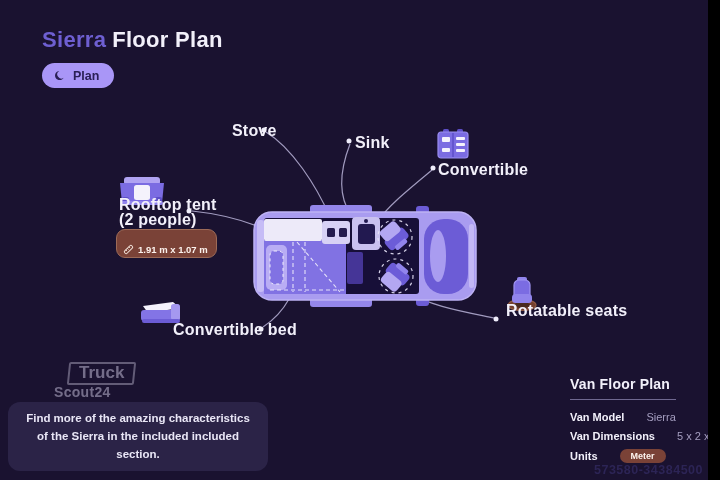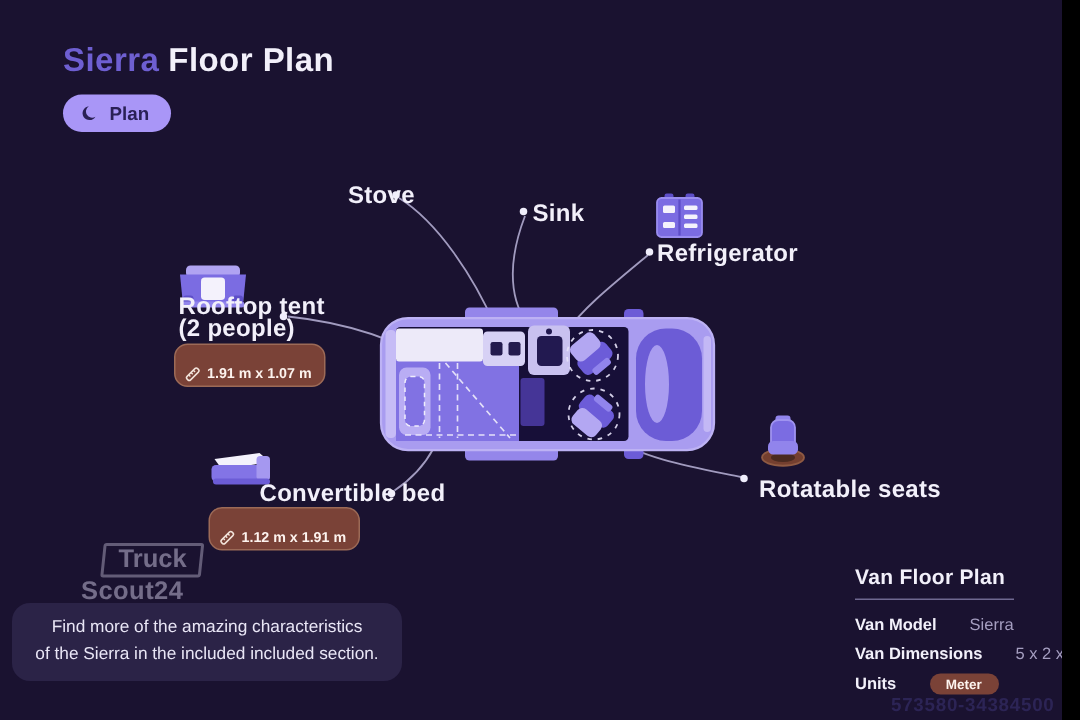--- a/index.html
+++ b/index.html
@@ -41,26 +41,26 @@
     border-radius:9px;padding:14px 8px 2px 6px;
     font-size:9.5px;font-weight:bold;color:#fdf3ee;white-space:nowrap;z-index:3;
   }
   
   .watermark{left:54px;top:362px;color:rgba(205,200,225,.5);font-weight:bold;line-height:1.05;z-index:2;}
   .watermark .wm-box{
     display:inline-block;border:2px solid rgba(200,195,220,.42);
     padding:0 9px 1px 9px;margin-left:14px;font-size:17px;transform:skewX(-6deg);border-radius:2px;
   }
   .watermark .wm-box>span{display:inline-block;transform:skewX(6deg);}
-  .watermark .wm-scout{font-size:17px;letter-spacing:.3px;}
+  .watermark .wm-scout{font-size:14px;letter-spacing:.3px;}
   
   .note-box{
     left:8px;top:402px;width:260px;background:var(--panel-note);
     border-radius:12px;padding:8px 12px;z-index:2;
-    color:#e9e6f6;font-size:11.5px;line-height:1.55;text-align:center;
+    color:#e9e6f6;font-size:11.5px;line-height:1.55;text-align:center;font-weight:bold;
   }
   
   .info-panel{left:570px;top:376px;width:140px;z-index:2;}
   .info-panel h2{font-size:14px;font-weight:bold;color:var(--text-light);letter-spacing:.2px;}
   .info-panel .rule{width:106px;height:1px;background:#6f6890;margin:7px 0 11px 0;}
   .info-row{display:flex;align-items:center;gap:22px;margin-bottom:7px;}
   .info-row .lbl{font-size:11px;font-weight:bold;color:var(--text-light);white-space:nowrap;}
   .info-row .val{font-size:11px;color:var(--text-muted);white-space:nowrap;}
   .meter-badge{
     background:var(--dim-badge);border-radius:9px;padding:2px 11px;
@@ -181,21 +181,21 @@
     <rect x="6" y="1" width="6" height="5" rx="1.5" fill="#5d4ec8"></rect>
     <rect x="20" y="1" width="6" height="5" rx="1.5" fill="#5d4ec8"></rect>
     <rect x="1" y="4" width="30" height="26" rx="3" fill="#7b6ce2" stroke="#9a8df0" stroke-width="1.2"></rect>
     <line x1="16" y1="5" x2="16" y2="29" stroke="#5d4ec8" stroke-width="1.5"></line>
     <rect x="5" y="9" width="8" height="5" rx="1" fill="#f4f2fc"></rect>
     <rect x="5" y="20" width="8" height="4" rx="1" fill="#f4f2fc"></rect>
     <rect x="19" y="9" width="9" height="3" rx="1" fill="#f4f2fc"></rect>
     <rect x="19" y="15" width="9" height="3" rx="1" fill="#f4f2fc"></rect>
     <rect x="19" y="21" width="9" height="3" rx="1" fill="#f4f2fc"></rect>
   </svg>
-  <div class="abs callout-label" style="left:438px;top:161px;">Refrigerator</div>
+  <div class="abs callout-label" style="left:438px;top:161px;">Convertible</div>
 
   <svg class="abs icon-abs" style="left:118px;top:176px;" width="48" height="30" viewBox="0 0 48 30">
     <rect x="6" y="1" width="36" height="8" rx="3" fill="#b0a3f2"></rect>
     <path d="M2,7 L46,7 L44,27 L4,27 Z" fill="#7b6ce2"></path>
     <rect x="4" y="21" width="7" height="7" rx="2" fill="#5d4ec8"></rect>
     <rect x="37" y="21" width="7" height="7" rx="2" fill="#5d4ec8"></rect>
     <rect x="16" y="9" width="16" height="15" rx="2.5" fill="#f4f2fc"></rect>
     <rect x="3" y="25" width="42" height="4" rx="2" fill="#9184ec"></rect>
   </svg>
   <div class="abs callout-label" style="left:119px;top:196px;">Rooftop tent</div>
@@ -212,40 +212,29 @@
     <span>1.91 m x 1.07 m</span>
   </div>
 
   <svg class="abs icon-abs" style="left:137px;top:300px;" width="46" height="25" viewBox="0 0 46 25">
     <path d="M6,6 L36,2 L43,8 L11,13 Z" fill="#f4f2fc"></path>
     <rect x="4" y="10" width="39" height="11" rx="3" fill="#8374e6"></rect>
     <rect x="34" y="4" width="9" height="16" rx="2.5" fill="#a598f0"></rect>
     <rect x="5" y="19" width="38" height="4" rx="2" fill="#6c5cd6"></rect>
   </svg>
   <div class="abs callout-label" style="left:132px;top:321px;margin-left:41px;">Convertible bed</div>
-  <div class="abs dim-badge" style="left:139px;top:338px;">
-    <svg width="11" height="11" viewBox="0 0 12 12">
-      <g transform="rotate(45 6 6)">
-        <rect x="4.2" y="0.6" width="3.6" height="10.8" rx="1.4" fill="none" stroke="#f2e3da" stroke-width="1.1"></rect>
-        <line x1="4.2" y1="3.6" x2="6" y2="3.6" stroke="#f2e3da" stroke-width="1"></line>
-        <line x1="4.2" y1="6" x2="6" y2="6" stroke="#f2e3da" stroke-width="1"></line>
-        <line x1="4.2" y1="8.4" x2="6" y2="8.4" stroke="#f2e3da" stroke-width="1"></line>
-      </g>
-    </svg>
-    <span>1.12 m x 1.91 m</span>
-  </div>
 
   <svg class="abs icon-abs" style="left:504px;top:276px;" width="36" height="36" viewBox="0 0 36 36">
     <ellipse cx="18" cy="29" rx="14" ry="5.5" fill="#743f2f" stroke="#8f5a43" stroke-width="1.2"></ellipse>
     <ellipse cx="18" cy="29" rx="8" ry="3" fill="#4a2a20"></ellipse>
     <rect x="13" y="1" width="10" height="5" rx="2" fill="#9184ec"></rect>
     <rect x="10" y="4" width="16" height="21" rx="5" fill="#7b6ce2" stroke="#9f93f0" stroke-width="1.2"></rect>
     <rect x="8" y="18" width="20" height="9" rx="3.5" fill="#9184ec"></rect>
   </svg>
-  <div class="abs callout-label" style="left:506px;top:318px;">Rotatable seats</div>
+  <div class="abs callout-label" style="left:506px;top:302px;">Rotatable seats</div>
 
   <div class="abs watermark">
     <div class="wm-box">
       <span>Truck</span>
     </div>
     <div class="wm-scout">Scout24</div>
   </div>
 
   <div class="abs note-box">
     <div>Find more of the amazing characteristics</div>

